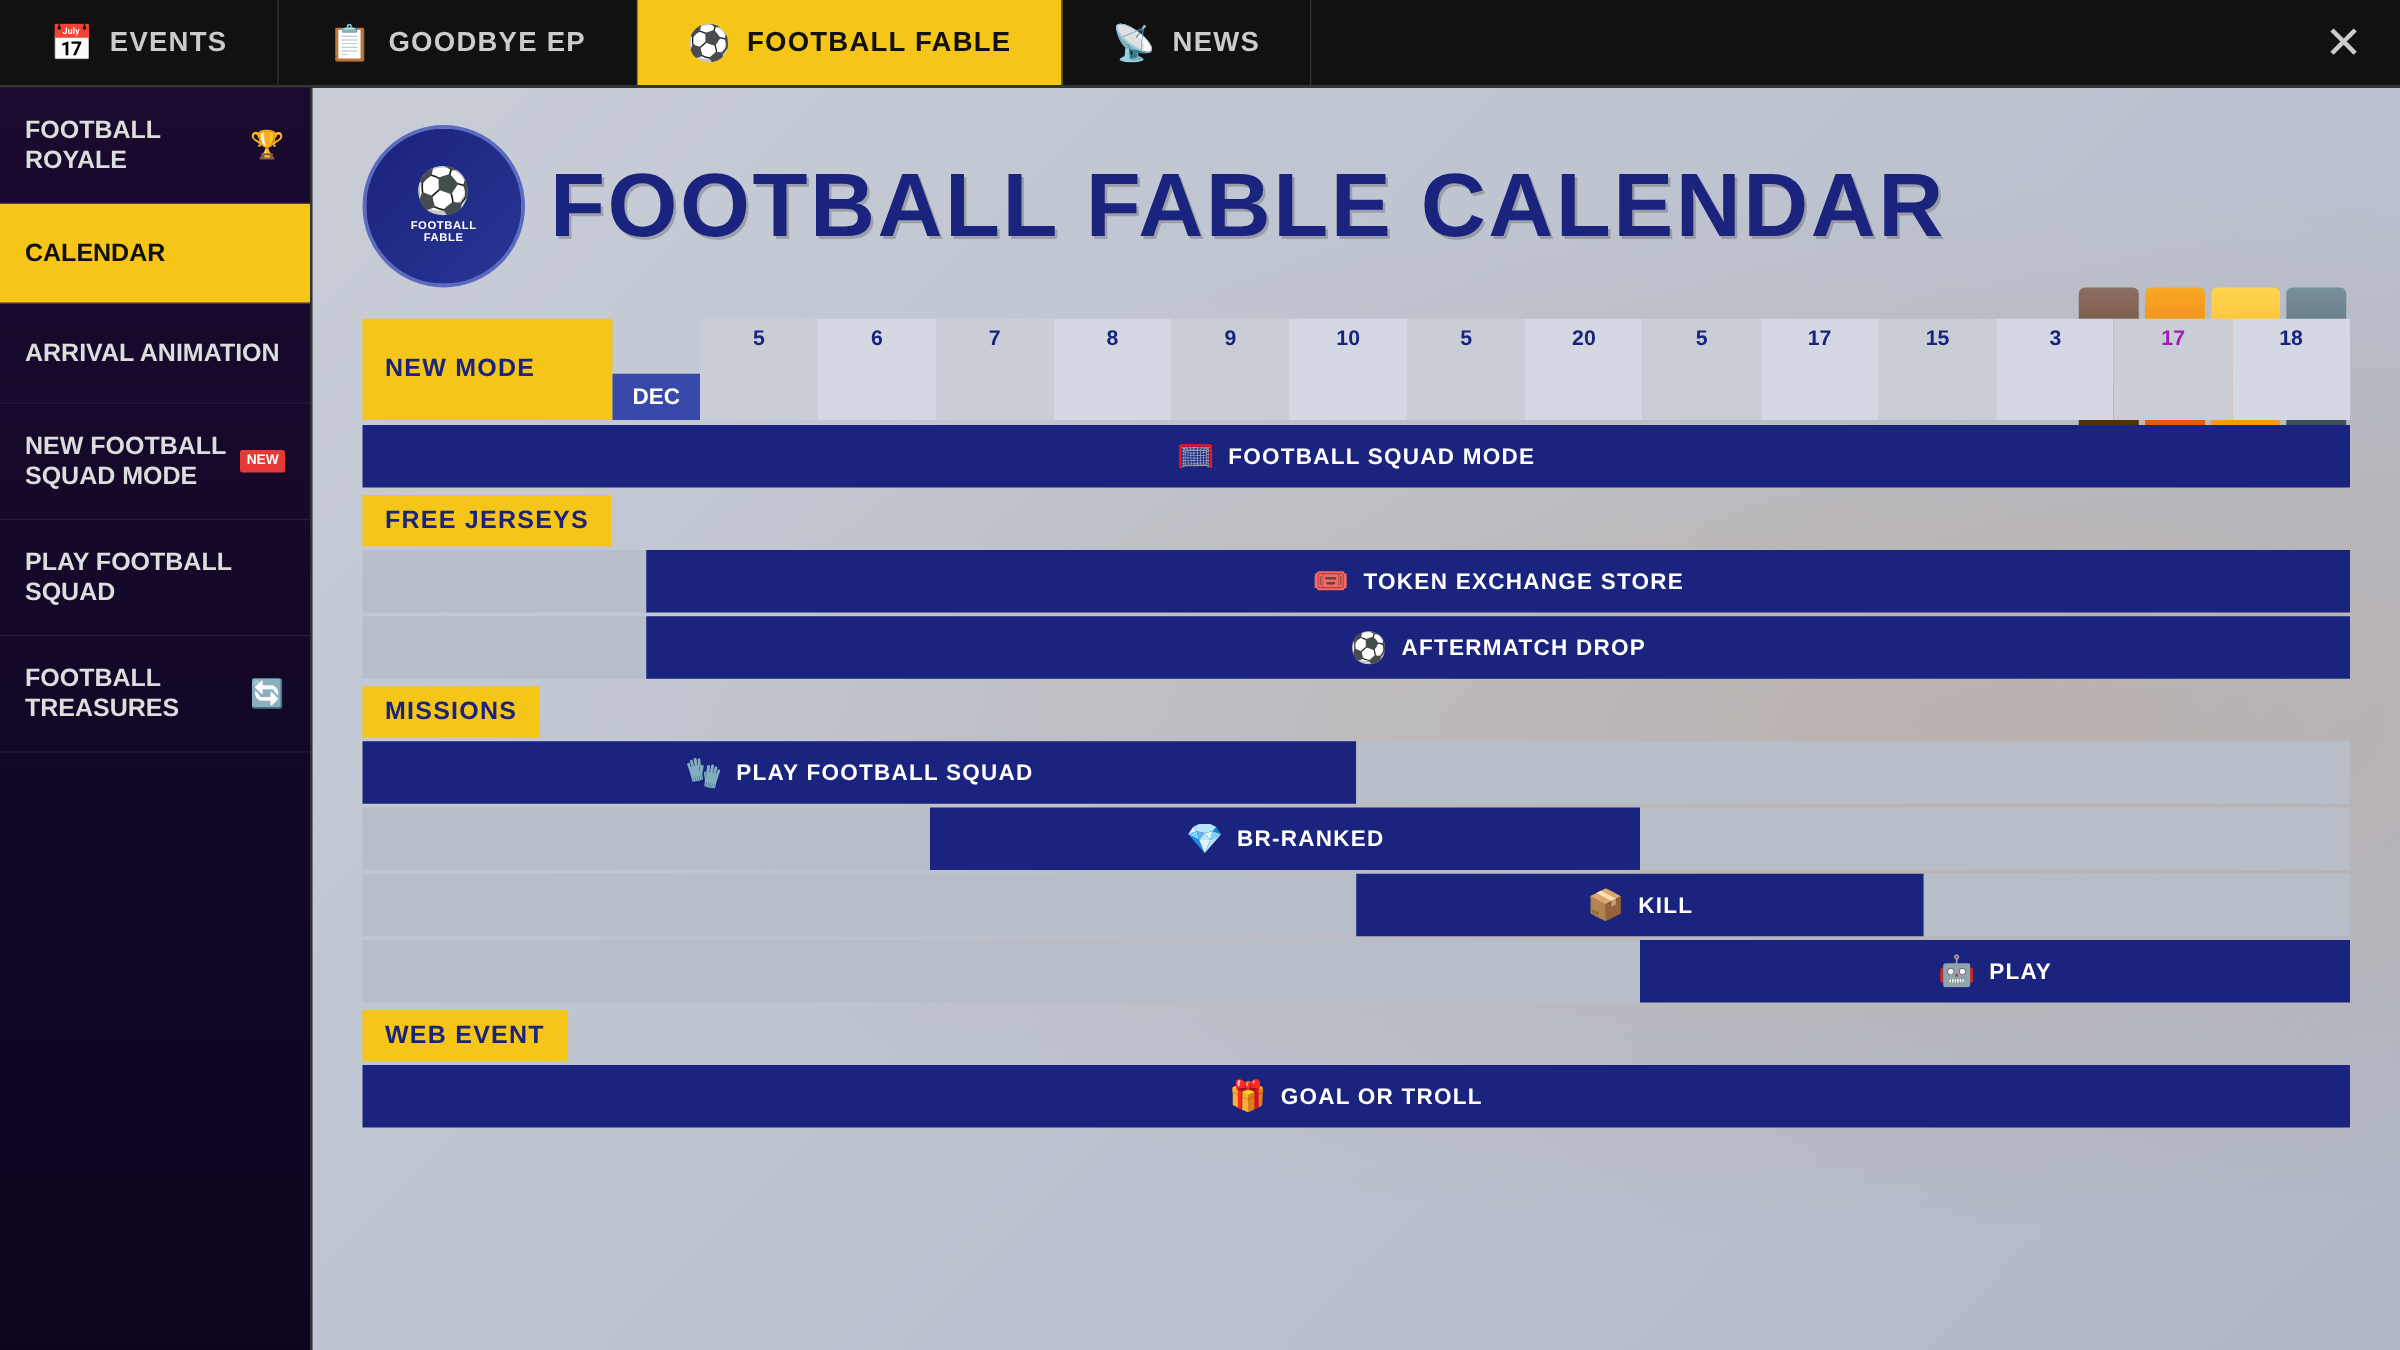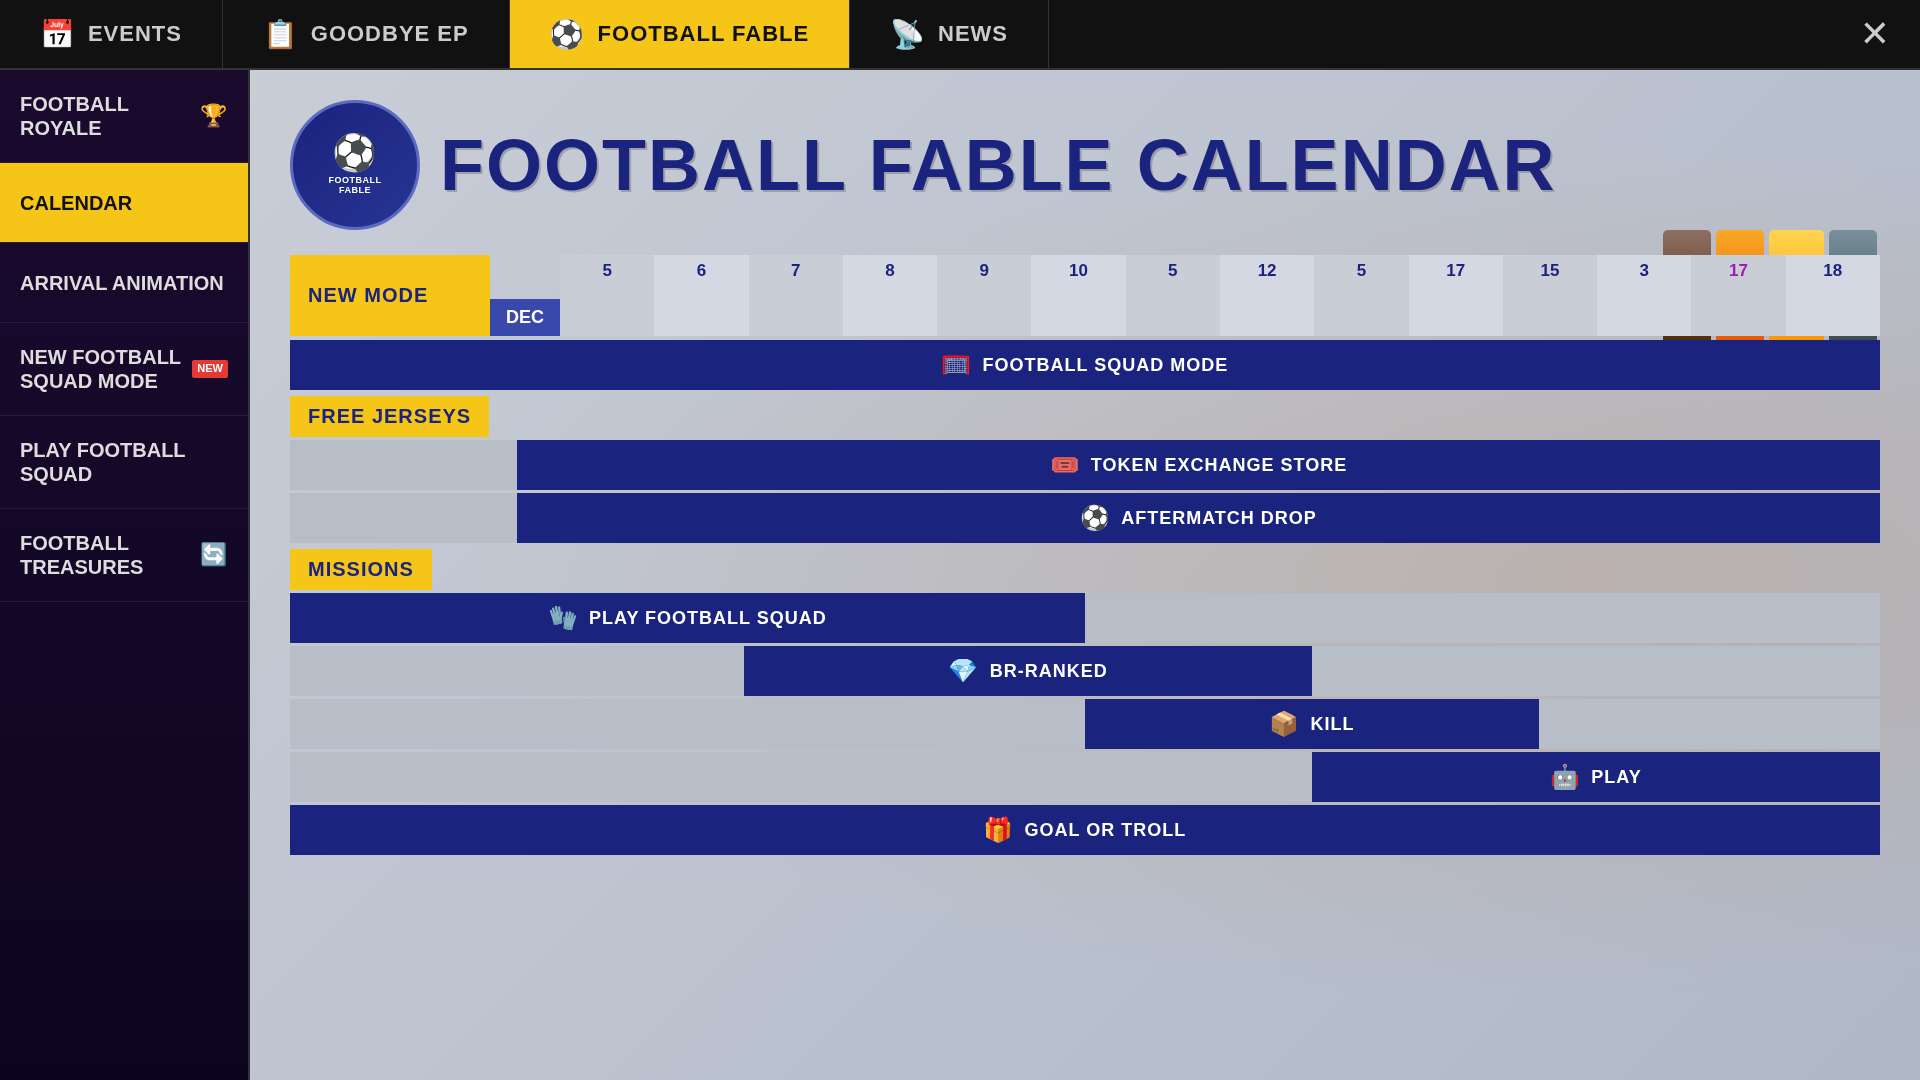--- a/index.html
+++ b/index.html
@@ -262,21 +262,21 @@
             <div style="background: rgb(57, 73, 171); color: rgb(255, 255, 255); font-size: 18px; font-weight: 900; padding: 8px 16px; text-transform: uppercase; display: flex; align-items: center; flex-shrink: 0; margin-top: 44px;">DEC</div>
           </div>
           <div style="flex: 1 1 0%; display: flex;">
             <div style="flex: 1 1 0%; text-align: center; font-size: 17px; font-weight: 900; color: rgb(26, 35, 126); padding: 6px 0px; background: rgb(200, 205, 214);">5</div>
             <div style="flex: 1 1 0%; text-align: center; font-size: 17px; font-weight: 900; color: rgb(26, 35, 126); padding: 6px 0px; background: rgb(212, 216, 226);">6</div>
             <div style="flex: 1 1 0%; text-align: center; font-size: 17px; font-weight: 900; color: rgb(26, 35, 126); padding: 6px 0px; background: rgb(200, 205, 214);">7</div>
             <div style="flex: 1 1 0%; text-align: center; font-size: 17px; font-weight: 900; color: rgb(26, 35, 126); padding: 6px 0px; background: rgb(212, 216, 226);">8</div>
             <div style="flex: 1 1 0%; text-align: center; font-size: 17px; font-weight: 900; color: rgb(26, 35, 126); padding: 6px 0px; background: rgb(200, 205, 214);">9</div>
             <div style="flex: 1 1 0%; text-align: center; font-size: 17px; font-weight: 900; color: rgb(26, 35, 126); padding: 6px 0px; background: rgb(212, 216, 226);">10</div>
             <div style="flex: 1 1 0%; text-align: center; font-size: 17px; font-weight: 900; color: rgb(26, 35, 126); padding: 6px 0px; background: rgb(200, 205, 214);">5</div>
-            <div style="flex: 1 1 0%; text-align: center; font-size: 17px; font-weight: 900; color: rgb(26, 35, 126); padding: 6px 0px; background: rgb(212, 216, 226);">12</div>
+            <div style="flex: 1 1 0%; text-align: center; font-size: 17px; font-weight: 900; color: rgb(26, 35, 126); padding: 6px 0px; background: rgb(212, 216, 226);">20</div>
             <div style="flex: 1 1 0%; text-align: center; font-size: 17px; font-weight: 900; color: rgb(26, 35, 126); padding: 6px 0px; background: rgb(200, 205, 214);">5</div>
             <div style="flex: 1 1 0%; text-align: center; font-size: 17px; font-weight: 900; color: rgb(26, 35, 126); padding: 6px 0px; background: rgb(212, 216, 226);">17</div>
             <div style="flex: 1 1 0%; text-align: center; font-size: 17px; font-weight: 900; color: rgb(26, 35, 126); padding: 6px 0px; background: rgb(200, 205, 214);">15</div>
             <div style="flex: 1 1 0%; text-align: center; font-size: 17px; font-weight: 900; color: rgb(26, 35, 126); padding: 6px 0px; background: rgb(212, 216, 226);">3</div>
             <div style="flex: 1 1 0%; text-align: center; font-size: 17px; font-weight: 900; color: #a21caf; padding: 6px 0px; background: rgb(200, 205, 214);">17</div>
             <div style="flex: 1 1 0%; text-align: center; font-size: 17px; font-weight: 900; color: rgb(26, 35, 126); padding: 6px 0px; background: rgb(212, 216, 226);">18</div>
           </div>
         </div>
         <div style="display: flex; align-items: stretch; height: 50px; margin-bottom: 3px;">
           <div style="flex: 14 1 0%; background: rgb(26, 35, 126); height: 100%; display: flex; align-items: center; justify-content: center; color: rgb(255, 255, 255); font-size: 18px; font-weight: 800; letter-spacing: 1px; gap: 10px; text-transform: uppercase;">
@@ -327,20 +327,23 @@
           </div>
           <div style="flex: 3 1 0%; background: rgb(184, 190, 200); height: 100%;"></div>
         </div>
         <div style="display: flex; align-items: stretch; height: 50px; margin-bottom: 3px;">
           <div style="flex: 9 1 0%; background: rgb(184, 190, 200); height: 100%;"></div>
           <div style="flex: 5 1 0%; background: rgb(26, 35, 126); height: 100%; display: flex; align-items: center; justify-content: center; color: rgb(255, 255, 255); font-size: 18px; font-weight: 800; letter-spacing: 1px; gap: 10px; text-transform: uppercase;">
             <span style="font-size: 24px;">🤖</span>
             <span>PLAY</span>
           </div>
         </div>
+        <div style="display: flex; align-items: stretch; margin-bottom: 3px; margin-top: 6px;">
+          <div style="background: rgb(245, 197, 24); color: rgb(26, 35, 126); font-size: 20px; font-weight: 900; padding: 9px 18px; text-transform: uppercase; letter-spacing: 1px; display: flex; align-items: center;">WEB EVENT</div>
+        </div>
         <div style="display: flex; align-items: stretch; height: 50px; margin-bottom: 3px;">
           <div style="flex: 14 1 0%; background: rgb(26, 35, 126); height: 100%; display: flex; align-items: center; justify-content: center; color: rgb(255, 255, 255); font-size: 18px; font-weight: 800; letter-spacing: 1px; gap: 10px; text-transform: uppercase;">
             <span style="font-size: 24px;">🎁</span>
             <span>GOAL OR TROLL</span>
           </div>
         </div>
       </div>
 
   </div>
 </div>

